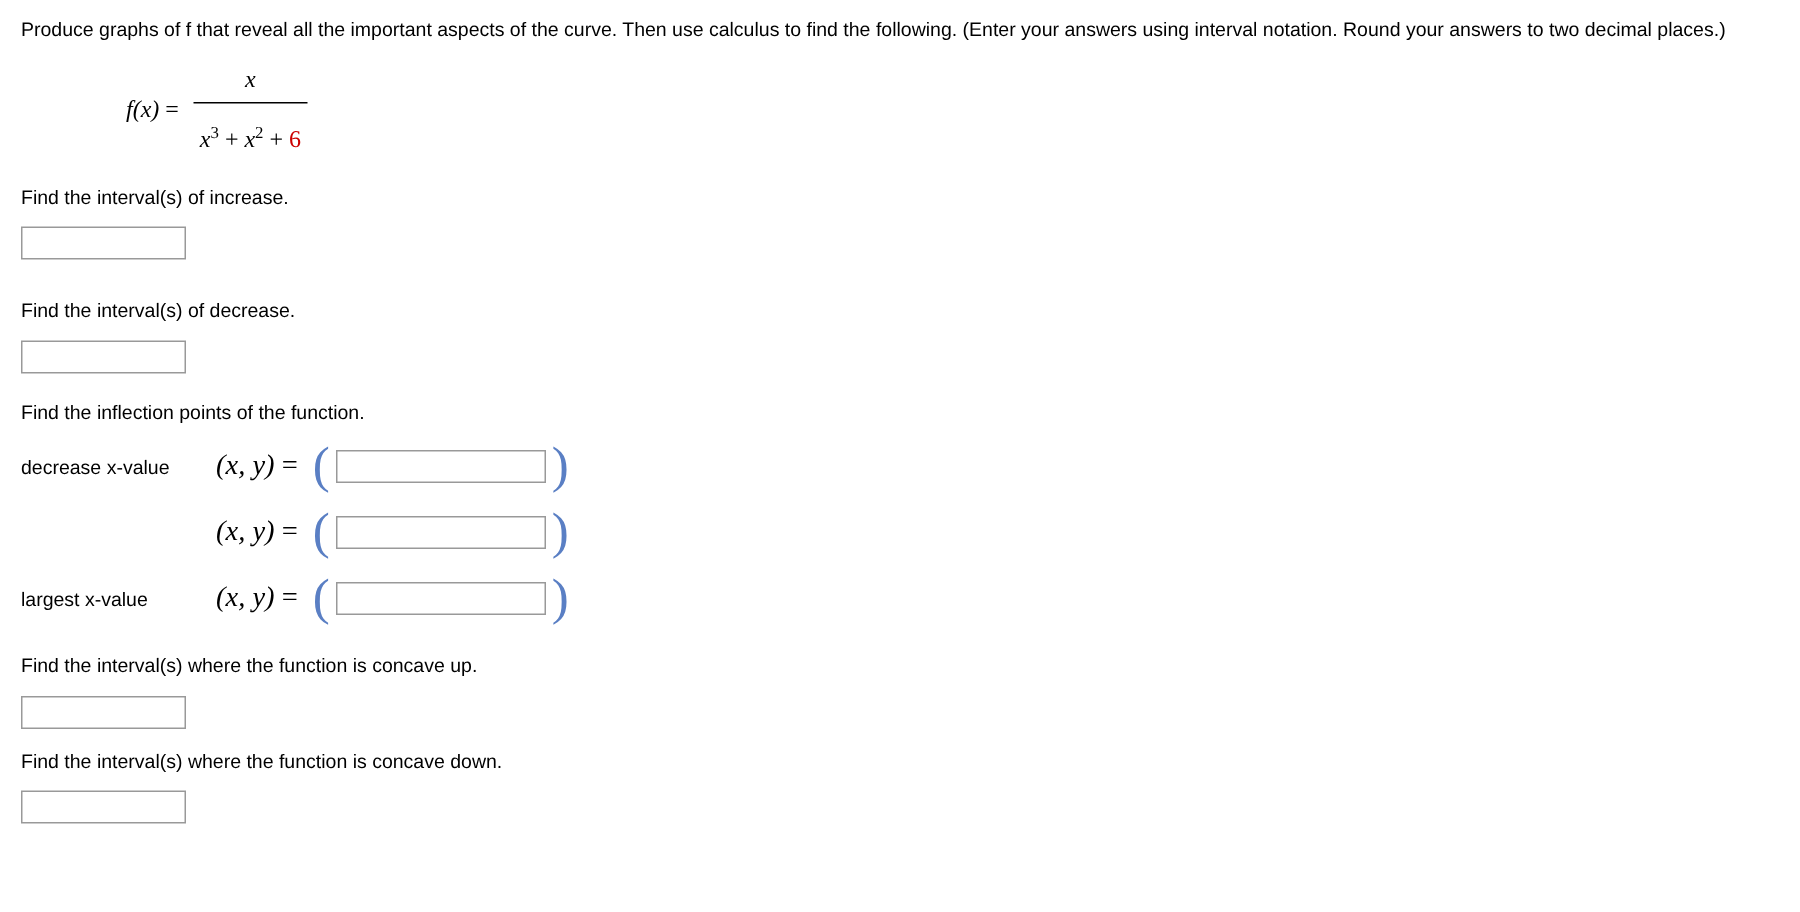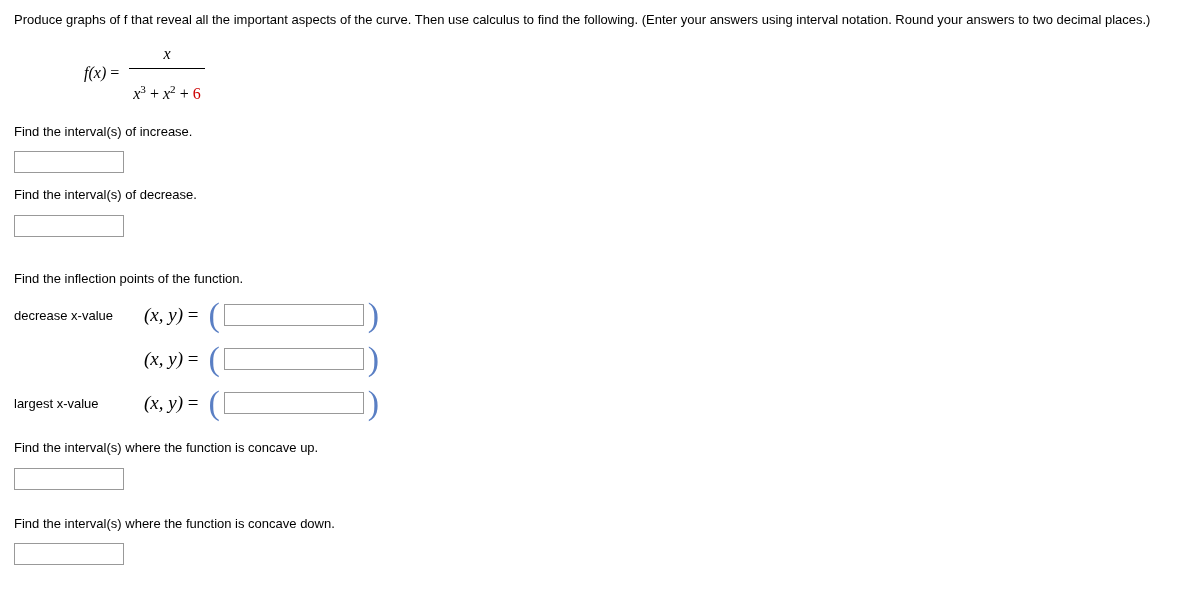--- a/index.html
+++ b/index.html
@@ -119,24 +119,24 @@
     <span class="num">x</span>
     <span class="den">
       <span>x</span><span class="sup">3</span><span class="plus"> + </span><span>x</span><span class="sup">2</span><span class="plus"> + </span><span class="six">6</span>
     </span>
   </span>
 </div>
 
 <div class="prompt">Find the interval(s) of increase.</div>
 <input type="text" class="text-input" value="" style="">
 
-<div class="prompt" style="margin-top:12px">Find the interval(s) of decrease.</div>
+<div class="prompt" style="margin-top:24px">Find the interval(s) of decrease.</div>
 <input type="text" class="text-input" value="" style="">
 
-<div class="prompt" style="margin-top:32px">Find the inflection points of the function.</div>
+<div class="prompt" style="margin-top:16px">Find the inflection points of the function.</div>
 
 <div class="inflection-row">
   <div class="inflection-label">decrease x-value</div>
   <span class="xy"><span>(x, y)</span><span class="eq"> = </span></span>
   <span class="coord-wrap">
     <span class="paren">(</span>
     <input type="text" class="coord-input" value="" style="">
     <span class="paren">)</span>
   </span>
 </div>
@@ -157,17 +157,17 @@
   <span class="coord-wrap">
     <span class="paren">(</span>
     <input type="text" class="coord-input" value="" style="">
     <span class="paren">)</span>
   </span>
 </div>
 
 <div class="prompt" style="margin-top:18px">Find the interval(s) where the function is concave up.</div>
 <input type="text" class="text-input" value="" style="">
 
-<div class="prompt" style="margin-top:24px">Find the interval(s) where the function is concave down.</div>
+<div class="prompt" style="margin-top:12px">Find the interval(s) where the function is concave down.</div>
 <input type="text" class="text-input" value="" style="">
 
 
 
 
 </body></html>

